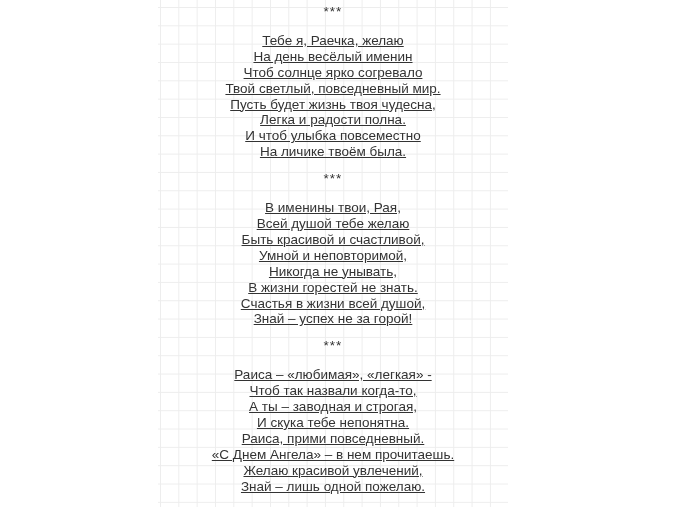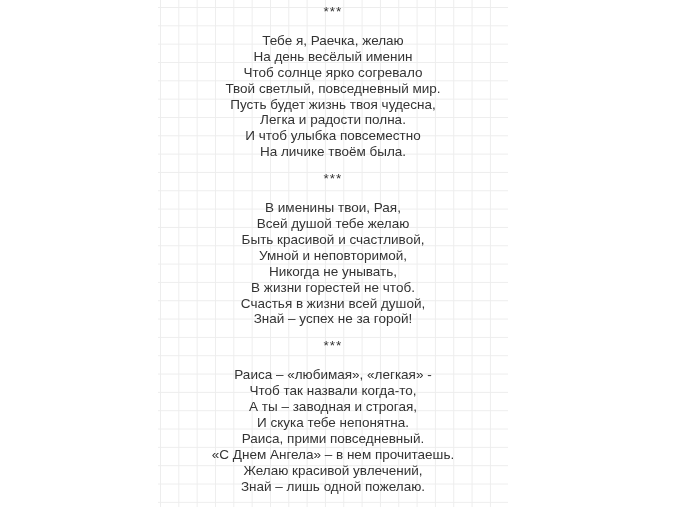--- a/index.html
+++ b/index.html
@@ -39,20 +39,21 @@
   }
   p.separator {
     margin: 11px 0 13px 0;
     letter-spacing: 1px;
   }
   section:first-child p.separator {
     margin-top: 4px;
   }
   p.stanza {
     margin: 13px 0 11px 0;
+    text-decoration: underline;
   }
   .line {
     display: block;
   }
 </style>
 </head>
 <body>
 
 <div class="grid-column">
   <div class="poem-content" id="poem-root">
@@ -71,21 +72,21 @@
   </section>
 
   <section>
     <p class="separator">***</p>
     <p class="stanza">
           <span class="line">В именины твои, Рая,</span>
           <span class="line">Всей душой тебе желаю</span>
           <span class="line">Быть красивой и счастливой,</span>
           <span class="line">Умной и неповторимой,</span>
           <span class="line">Никогда не унывать,</span>
-          <span class="line">В жизни горестей не чтоб.</span>
+          <span class="line">В жизни горестей не знать.</span>
           <span class="line">Счастья в жизни всей душой,</span>
           <span class="line">Знай – успех не за горой!</span>
         </p>
   </section>
 
   <section>
     <p class="separator">***</p>
     <p class="stanza">
           <span class="line">Раиса – «любимая», «легкая» -</span>
           <span class="line">Чтоб так назвали когда-то,</span>

